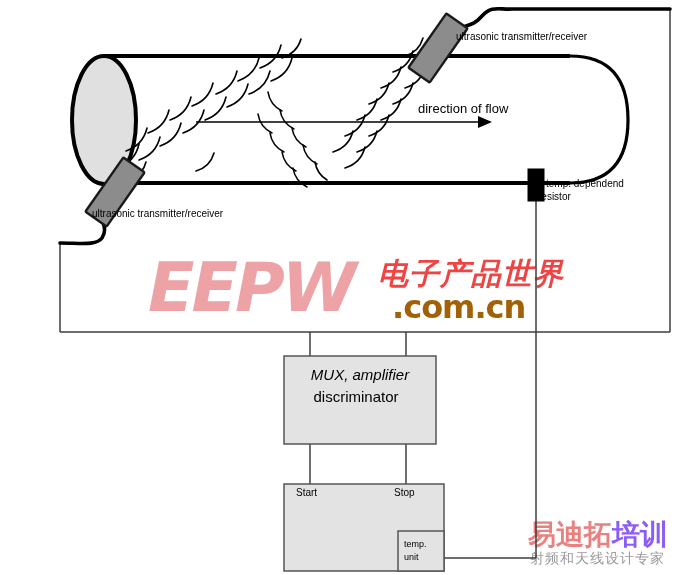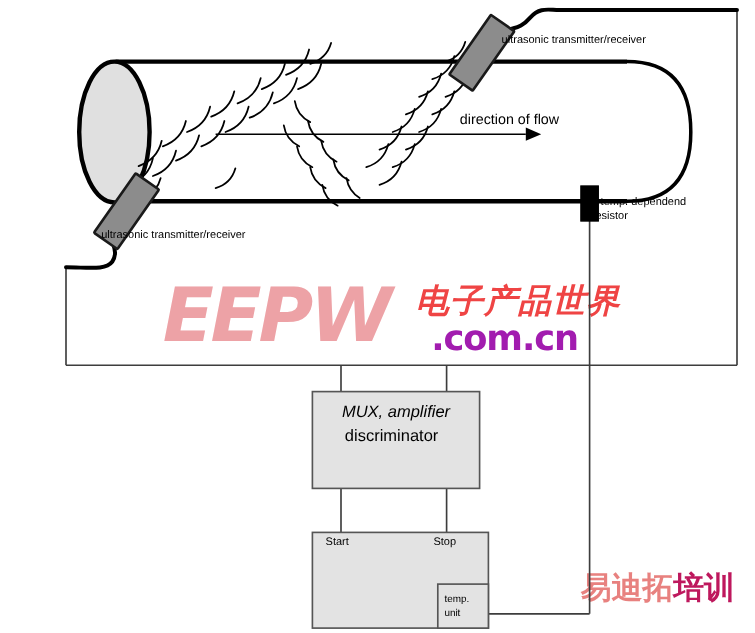--- a/index.html
+++ b/index.html
@@ -62,52 +62,53 @@
     font-style: italic;
     color: #ef4444;
     font-family: "DejaVu Sans", sans-serif;
     letter-spacing: 1px;
   }
   #wm-cn-dot {
     left: 392px;
     top: 288px;
     font-size: 32px;
     font-weight: bold;
-    color: #a21caf;
+    color: #a16207;
     font-family: "DejaVu Sans", sans-serif;
     letter-spacing: -1px;
   }
   #wm-yd {
     left: 528px;
     top: 516px;
     font-size: 28px;
     font-weight: bold;
     font-family: "DejaVu Sans", sans-serif;
     letter-spacing: 0px;
   }
   #wm-yd .red  { color: #e8817f; }
-  #wm-yd .blue { color: #be185d; }
+  #wm-yd .blue { color: #8b5cf6; }
   #wm-yd-sub {
     left: 530px;
     top: 550px;
     font-size: 14px;
     color: #9a9a9a;
     font-family: "DejaVu Sans", sans-serif;
     letter-spacing: 1px;
   }
 </style>
 </head>
 <body>
 
 <div id="stage">
 
   <div class="wm" id="wm-eepw">EEPW</div>
   <div class="wm" id="wm-cn-top">电子产品世界</div>
   <div class="wm" id="wm-cn-dot">.com.cn</div>
   <div class="wm" id="wm-yd"><span class="red">易迪拓</span><span class="blue">培训</span></div>
+  <div class="wm" id="wm-yd-sub">射频和天线设计专家</div>
 
   <svg id="diagram-svg" viewBox="0 0 686 575">
 
     <g fill="none" stroke="#3d3d3d" stroke-width="1.5">
 
       <path d="M 670 9 L 670 332"></path>
 
       <path d="M 60 332 L 670 332"></path>
 
       <path d="M 60 243 L 60 332"></path>

